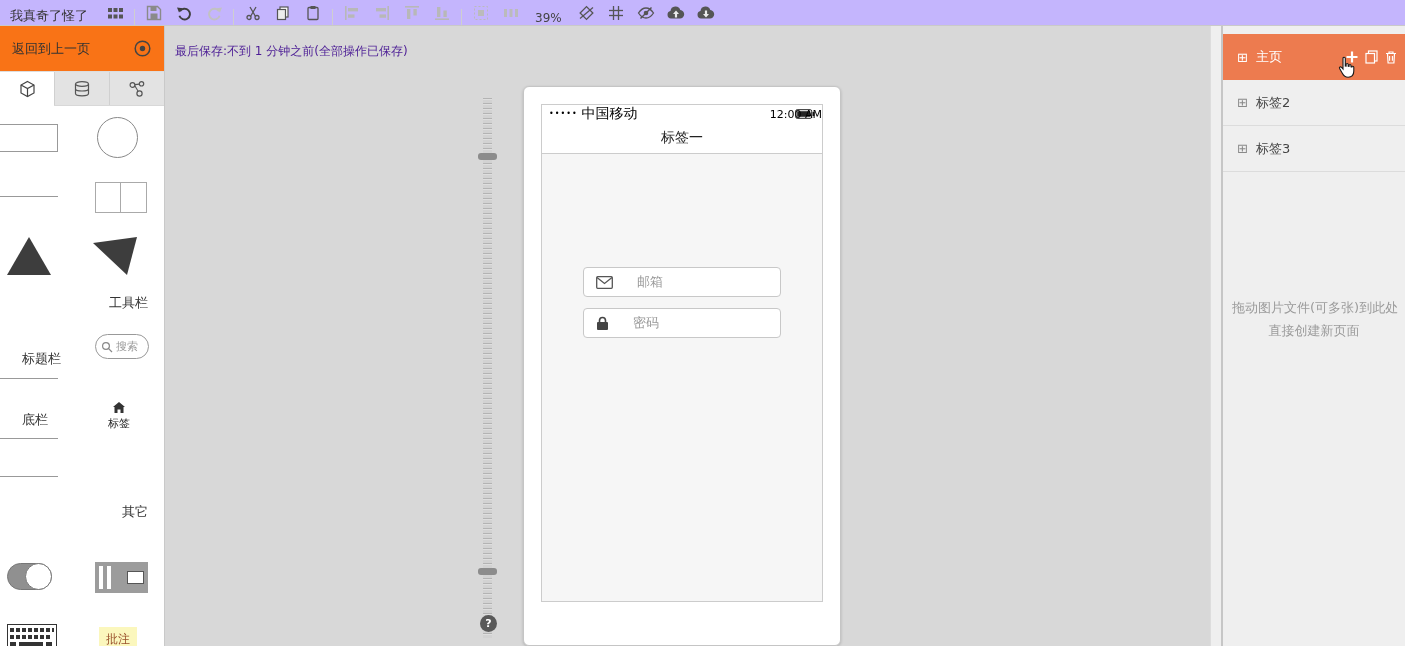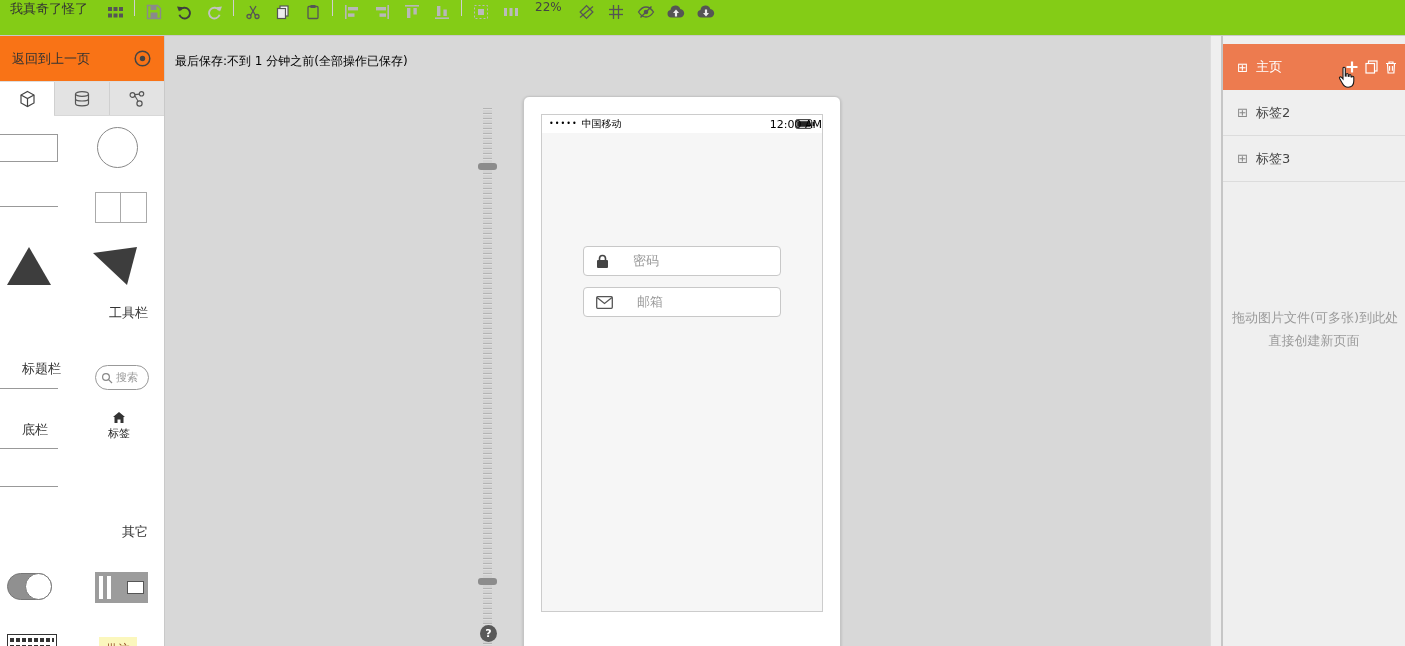--- a/index.html
+++ b/index.html
@@ -1,21 +1,21 @@
 <!DOCTYPE html>
 <html style="--accent: #ed7b4f;"><head>
 <meta charset="utf-8">
 <style>
   *{margin:0;padding:0;box-sizing:border-box}
   html,body{width:1405px;height:646px}
   body{font-family:"DejaVu Sans","Liberation Sans",sans-serif;font-size:13px;color:#333;overflow:hidden;background:#d8d8d8}
   .app{width:1405px;height:646px;display:flex;flex-direction:column}
 
   
-  .topbar{height:36px;background:#84cc16;border-bottom:1px solid #c9c9c9;display:flex;align-items:flex-start;flex:none}
+  .topbar{height:26px;background:#c4b5fd;border-bottom:1px solid #c9c9c9;display:flex;align-items:flex-end;flex:none}
   .project-name{padding:0 12px 0 10px;font-size:13px;color:#333;white-space:nowrap;cursor:pointer}
   .tbtn{background:none;border:none;width:30px;height:24px;display:flex;align-items:center;justify-content:center;cursor:pointer}
   .sep{width:1px;height:16px;background:#cfcfcf;margin:0 4px}
   .zoom{font-size:12px;color:#444;padding:0 9px;cursor:pointer}
   .tb-right{margin-left:auto;display:flex;align-items:center;height:100%}
   .run-btn,.newpage-btn{display:flex;align-items:center;gap:5px;background:none;border:none;font-size:13px;color:#333;padding:0 15px;cursor:pointer;height:100%}
 
   
   .main{flex:1;display:flex;min-height:0}
 
@@ -30,44 +30,44 @@
   .w-rect{position:absolute;left:-10px;top:18px;width:68px;height:28px;border:1px solid #999;background:#fff;cursor:pointer}
   .w-circle{position:absolute;left:97px;top:11px;width:41px;height:41px;border:1px solid #888;border-radius:50%;background:#fff;cursor:pointer}
   .wline{position:absolute;left:0;width:58px;height:1px;background:#999;cursor:pointer}
   .twobox{position:absolute;left:95px;top:76px;display:flex;cursor:pointer}
   .twobox span{width:26px;height:31px;border:1px solid #aaa;background:#fff}
   .twobox span + span{border-left:none}
   .w-tri-up{position:absolute;left:7px;top:131px;width:0;height:0;border-left:22px solid transparent;border-right:22px solid transparent;border-bottom:38px solid #3d3d3d;cursor:pointer}
   .w-tri-corner{position:absolute;left:92px;top:130px;cursor:pointer}
   .w-label{position:absolute;font-size:13px;color:#333;white-space:nowrap;cursor:pointer}
   .w-label.center{left:0;width:148px;text-align:right}
-  .search-widget{position:absolute;left:95px;top:249px;width:54px;height:25px;border:1px solid #999;border-radius:13px;background:#fff;display:flex;align-items:center;padding:0 5px;gap:3px;color:#999;font-size:11px;overflow:hidden;cursor:pointer}
+  .search-widget{position:absolute;left:95px;top:228px;width:54px;height:25px;border:1px solid #999;border-radius:13px;background:#fff;display:flex;align-items:center;padding:0 5px;gap:3px;color:#999;font-size:11px;overflow:hidden;cursor:pointer}
   .tag-widget{position:absolute;left:100px;top:295px;width:38px;display:flex;flex-direction:column;align-items:center;gap:2px;font-size:11px;color:#222;cursor:pointer}
   .toggle-widget{position:absolute;left:7px;top:457px;width:45px;height:27px;border:1px solid #777;border-radius:14px;background:#909090;cursor:pointer}
   .toggle-widget .knob{position:absolute;right:-1px;top:-1px;width:27px;height:27px;border-radius:50%;background:#fff;border:1px solid #777}
   .media-widget{position:absolute;left:95px;top:456px;width:53px;height:31px;background:#9c9c9c;display:flex;align-items:center;padding:0 4px;gap:4px;cursor:pointer}
   .media-widget .mbar{width:4px;height:23px;background:#fff}
   .media-widget .mini{margin-left:auto;width:17px;height:13px;background:#fff;border:1px solid #555}
   .kbd-widget{position:absolute;left:7px;top:518px;cursor:pointer}
   .note-widget{position:absolute;left:99px;top:521px;width:38px;height:25px;background:#fbf7bd;color:#9a522d;font-size:12px;display:flex;align-items:center;justify-content:center;cursor:pointer}
 
   
   .canvas{flex:1;position:relative;background:#d8d8d8;overflow:hidden}
-  .save-status{position:absolute;top:17px;left:10px;font-size:12px;color:#000000;white-space:nowrap}
+  .save-status{position:absolute;top:17px;left:10px;font-size:12px;color:#4c1d95;white-space:nowrap}
   .ruler{position:absolute;left:318px;top:72px;width:9px;height:540px;background:repeating-linear-gradient(to bottom,#b3b3b3 0 1px,#dedede 1px 2px,#d2d2d2 2px 5px)}
   .ruler-handle{position:absolute;left:-5px;width:19px;height:7px;background:#8c8c8c;border-radius:3px;cursor:ns-resize}
   .help-circle{position:absolute;left:315px;top:589px;width:17px;height:17px;border-radius:50%;background:#595959;color:#fff;font-size:11px;font-weight:bold;display:flex;align-items:center;justify-content:center;cursor:pointer}
   .canvas-scrollbar{position:absolute;right:0;top:0;bottom:0;width:11px;background:#efefef;border-left:1px solid #ddd;cursor:pointer}
 
   
   .phone-card{position:absolute;left:358px;top:60px;width:318px;height:560px;background:#fff;border:1px solid #c5c5c5;border-radius:6px;box-shadow:0 1px 3px rgba(0,0,0,.18);padding:17px 17px 0;display:flex;flex-direction:column}
   .screen{height:498px;border:1px solid #ccc;background:#f6f6f6;display:flex;flex-direction:column}
   .status-bar{height:18px;background:#fff;display:flex;align-items:center;padding:0 7px;font-size:10px;color:#000;position:relative;flex:none}
   .signal{font-size:8px;letter-spacing:1px;margin-right:4px;line-height:1}
-  .carrier{font-size:10px}
+  .carrier{font-size:14px}
   .sb-time{position:absolute;left:0;right:0;text-align:right;font-size:11px;pointer-events:none}
   .battery{margin-left:auto;display:flex;align-items:center}
   .title-bar{height:31px;background:#fff;border-bottom:1px solid #ccc;display:flex;align-items:center;justify-content:center;font-size:14px;color:#222;flex:none}
   .screen-content{flex:1;padding-top:113px;display:flex;flex-direction:column;align-items:center}
   .p-input{width:198px;height:30px;background:#fff;border:1px solid #c8c8c8;border-radius:4px;display:flex;align-items:center;padding-left:12px;gap:24px;margin-bottom:11px;color:#999;font-size:13px;cursor:text}
   .login-btn{width:198px;height:30px;background:var(--accent,#ed7b4f);border:none;border-radius:4px;color:#fff;font-size:14px;cursor:pointer;font-family:inherit}
   .resize-bar{height:44px;display:flex;align-items:center;justify-content:center;gap:9px;color:#666;font-size:13px;position:relative}
   .size-box{position:absolute;left:0;top:11px;width:26px;height:20px;background:#fff;border:1px solid #b5b5b5;cursor:text}
   .img-btn{position:absolute;right:2px;top:12px;background:none;border:none;cursor:pointer;padding:0}
   .chev{cursor:pointer;display:flex}
@@ -191,21 +191,21 @@
     </button>
     <button class="tbtn">
       <svg width="16" height="16" viewBox="0 0 16 16">
           <g fill="#bbb">
             <rect x="1" y="4" width="3" height="8"></rect>
             <rect x="6.5" y="4" width="3" height="8"></rect>
             <rect x="12" y="4" width="3" height="8"></rect>
           </g>
         </svg>
     </button>
-    <span class="zoom">22%</span>
+    <span class="zoom">39%</span>
     <button class="tbtn">
       <svg width="18" height="16" viewBox="0 0 18 16">
           <rect x="5" y="3.5" width="9" height="9" fill="none" stroke="#555" stroke-width="1.3" transform="rotate(45 9.5 8)"></rect>
           <line x1="3" y1="13.5" x2="16" y2="2.5" stroke="#555" stroke-width="1.2"></line>
         </svg>
     </button>
     <button class="tbtn">
       <svg width="16" height="16" viewBox="0 0 16 16">
           <g stroke="#555" stroke-width="1.3">
             <line x1="5.5" y1="1" x2="5.5" y2="15"></line>
@@ -292,21 +292,21 @@
         </div>
         <div class="w-label" style="top:305px;left:22px">底栏</div>
         <div class="wline" style="top:332px"></div>
         <div class="tag-widget">
           <svg width="14" height="13" viewBox="0 0 14 13">
               <path d="M7 1 L13 6 H11.5 V12 H8.5 V8.5 h-3 V12 H2.5 V6 H1z" fill="#333"></path>
             </svg>
           <span>标签</span>
         </div>
         <div class="wline" style="top:370px"></div>
-        <div class="w-label center" style="top:407px">其它</div>
+        <div class="w-label center" style="top:397px">其它</div>
         <div class="toggle-widget">
             <span class="knob"></span>
           </div>
         <div class="media-widget">
           <span class="mbar"></span>
           <span class="mbar"></span>
           <span class="mini"></span>
         </div>
         <svg class="kbd-widget" width="50" height="30" viewBox="0 0 50 30">
             <rect x="0.5" y="0.5" width="49" height="29" fill="#fff" stroke="#333"></rect>
@@ -350,34 +350,35 @@
             <span class="carrier">中国移动</span>
             <span class="sb-time">12:00 AM</span>
             <span class="battery">
               <svg width="20" height="10" viewBox="0 0 20 10">
                   <rect x="0.7" y="0.7" width="16" height="8.6" rx="1.5" fill="none" stroke="#222"></rect>
                   <rect x="2.2" y="2.2" width="13" height="5.6" fill="#222"></rect>
                   <rect x="17.5" y="3" width="2" height="4" fill="#222"></rect>
                 </svg>
             </span>
           </div>
+          <div class="title-bar">标签一</div>
           <div class="screen-content">
+            <div class="p-input">
+              <svg width="17" height="13" viewBox="0 0 17 13">
+                  <rect x="0.7" y="0.7" width="15.6" height="11.6" rx="1" fill="none" stroke="#555" stroke-width="1.3"></rect>
+                  <path d="M1 1.5 L8.5 7.5 16 1.5" fill="none" stroke="#555" stroke-width="1.3"></path>
+                </svg>
+              <span>邮箱</span>
+            </div>
             <div class="p-input">
               <svg width="13" height="15" viewBox="0 0 13 15">
                   <rect x="1" y="6" width="11" height="8" rx="1" fill="#444"></rect>
                   <path d="M3.5 6 V4.5 a3 3 0 0 1 6 0 V6" fill="none" stroke="#444" stroke-width="1.6"></path>
                 </svg>
               <span>密码</span>
-            </div>
-            <div class="p-input">
-              <svg width="17" height="13" viewBox="0 0 17 13">
-                  <rect x="0.7" y="0.7" width="15.6" height="11.6" rx="1" fill="none" stroke="#555" stroke-width="1.3"></rect>
-                  <path d="M1 1.5 L8.5 7.5 16 1.5" fill="none" stroke="#555" stroke-width="1.3"></path>
-                </svg>
-              <span>邮箱</span>
             </div>
           </div>
         </div>
       </div>
 
       <div class="help-circle">?</div>
       <div class="canvas-scrollbar"></div>
     </section>
 
     <aside class="right-panel">

